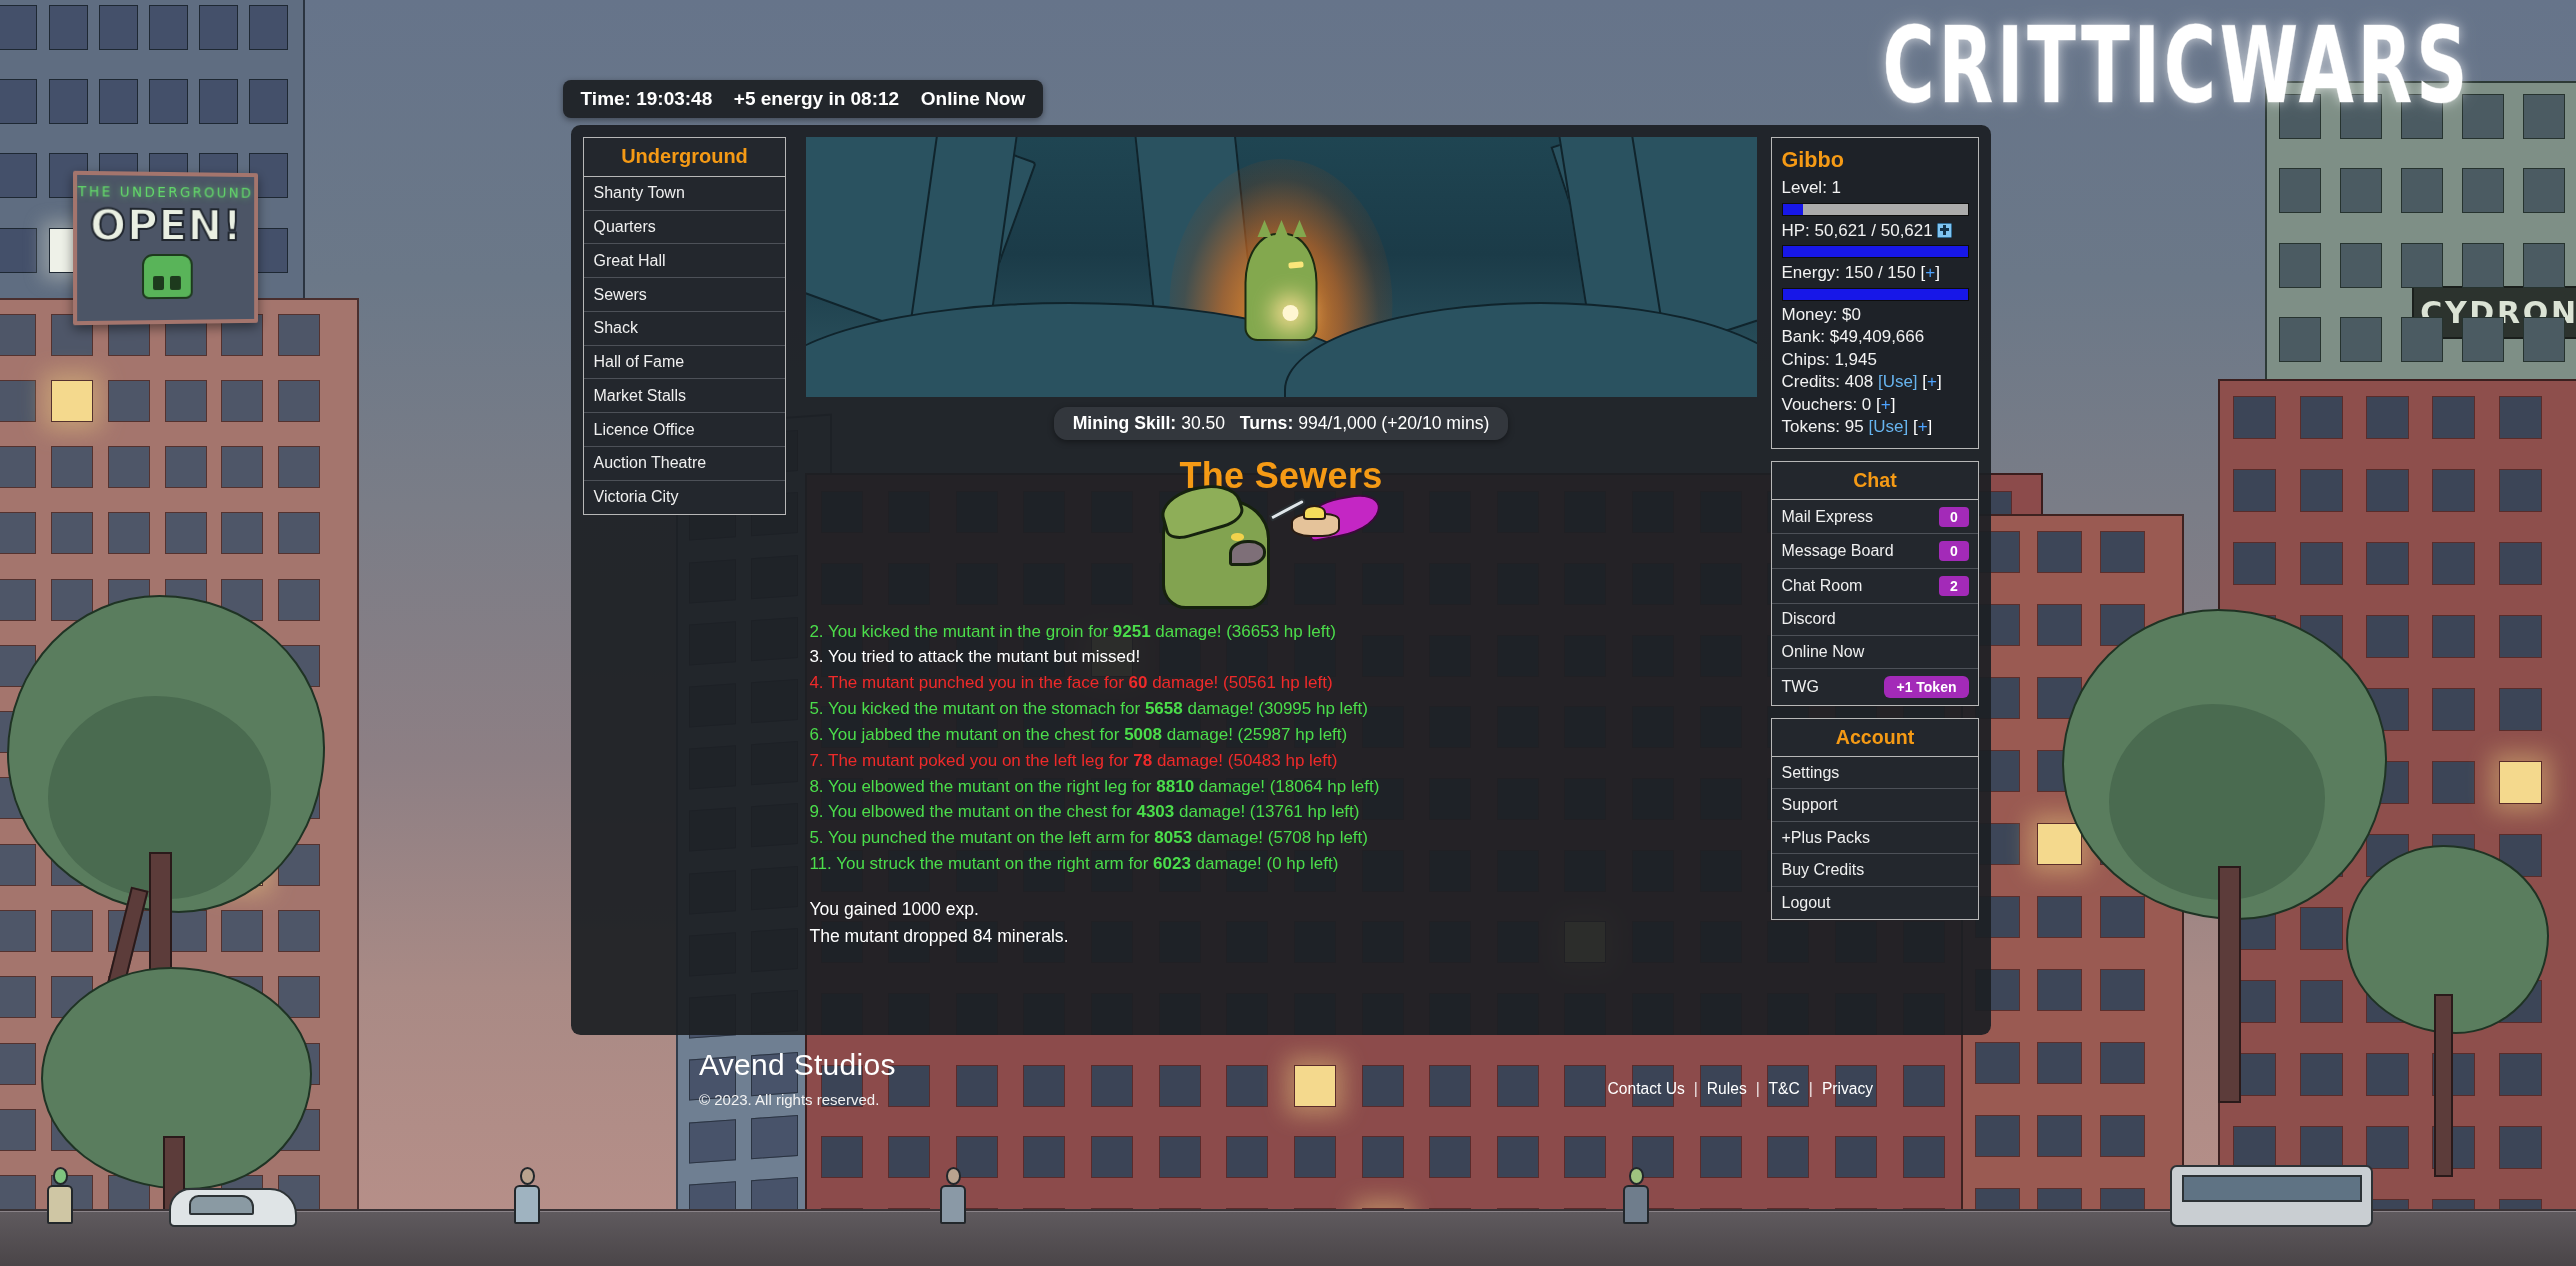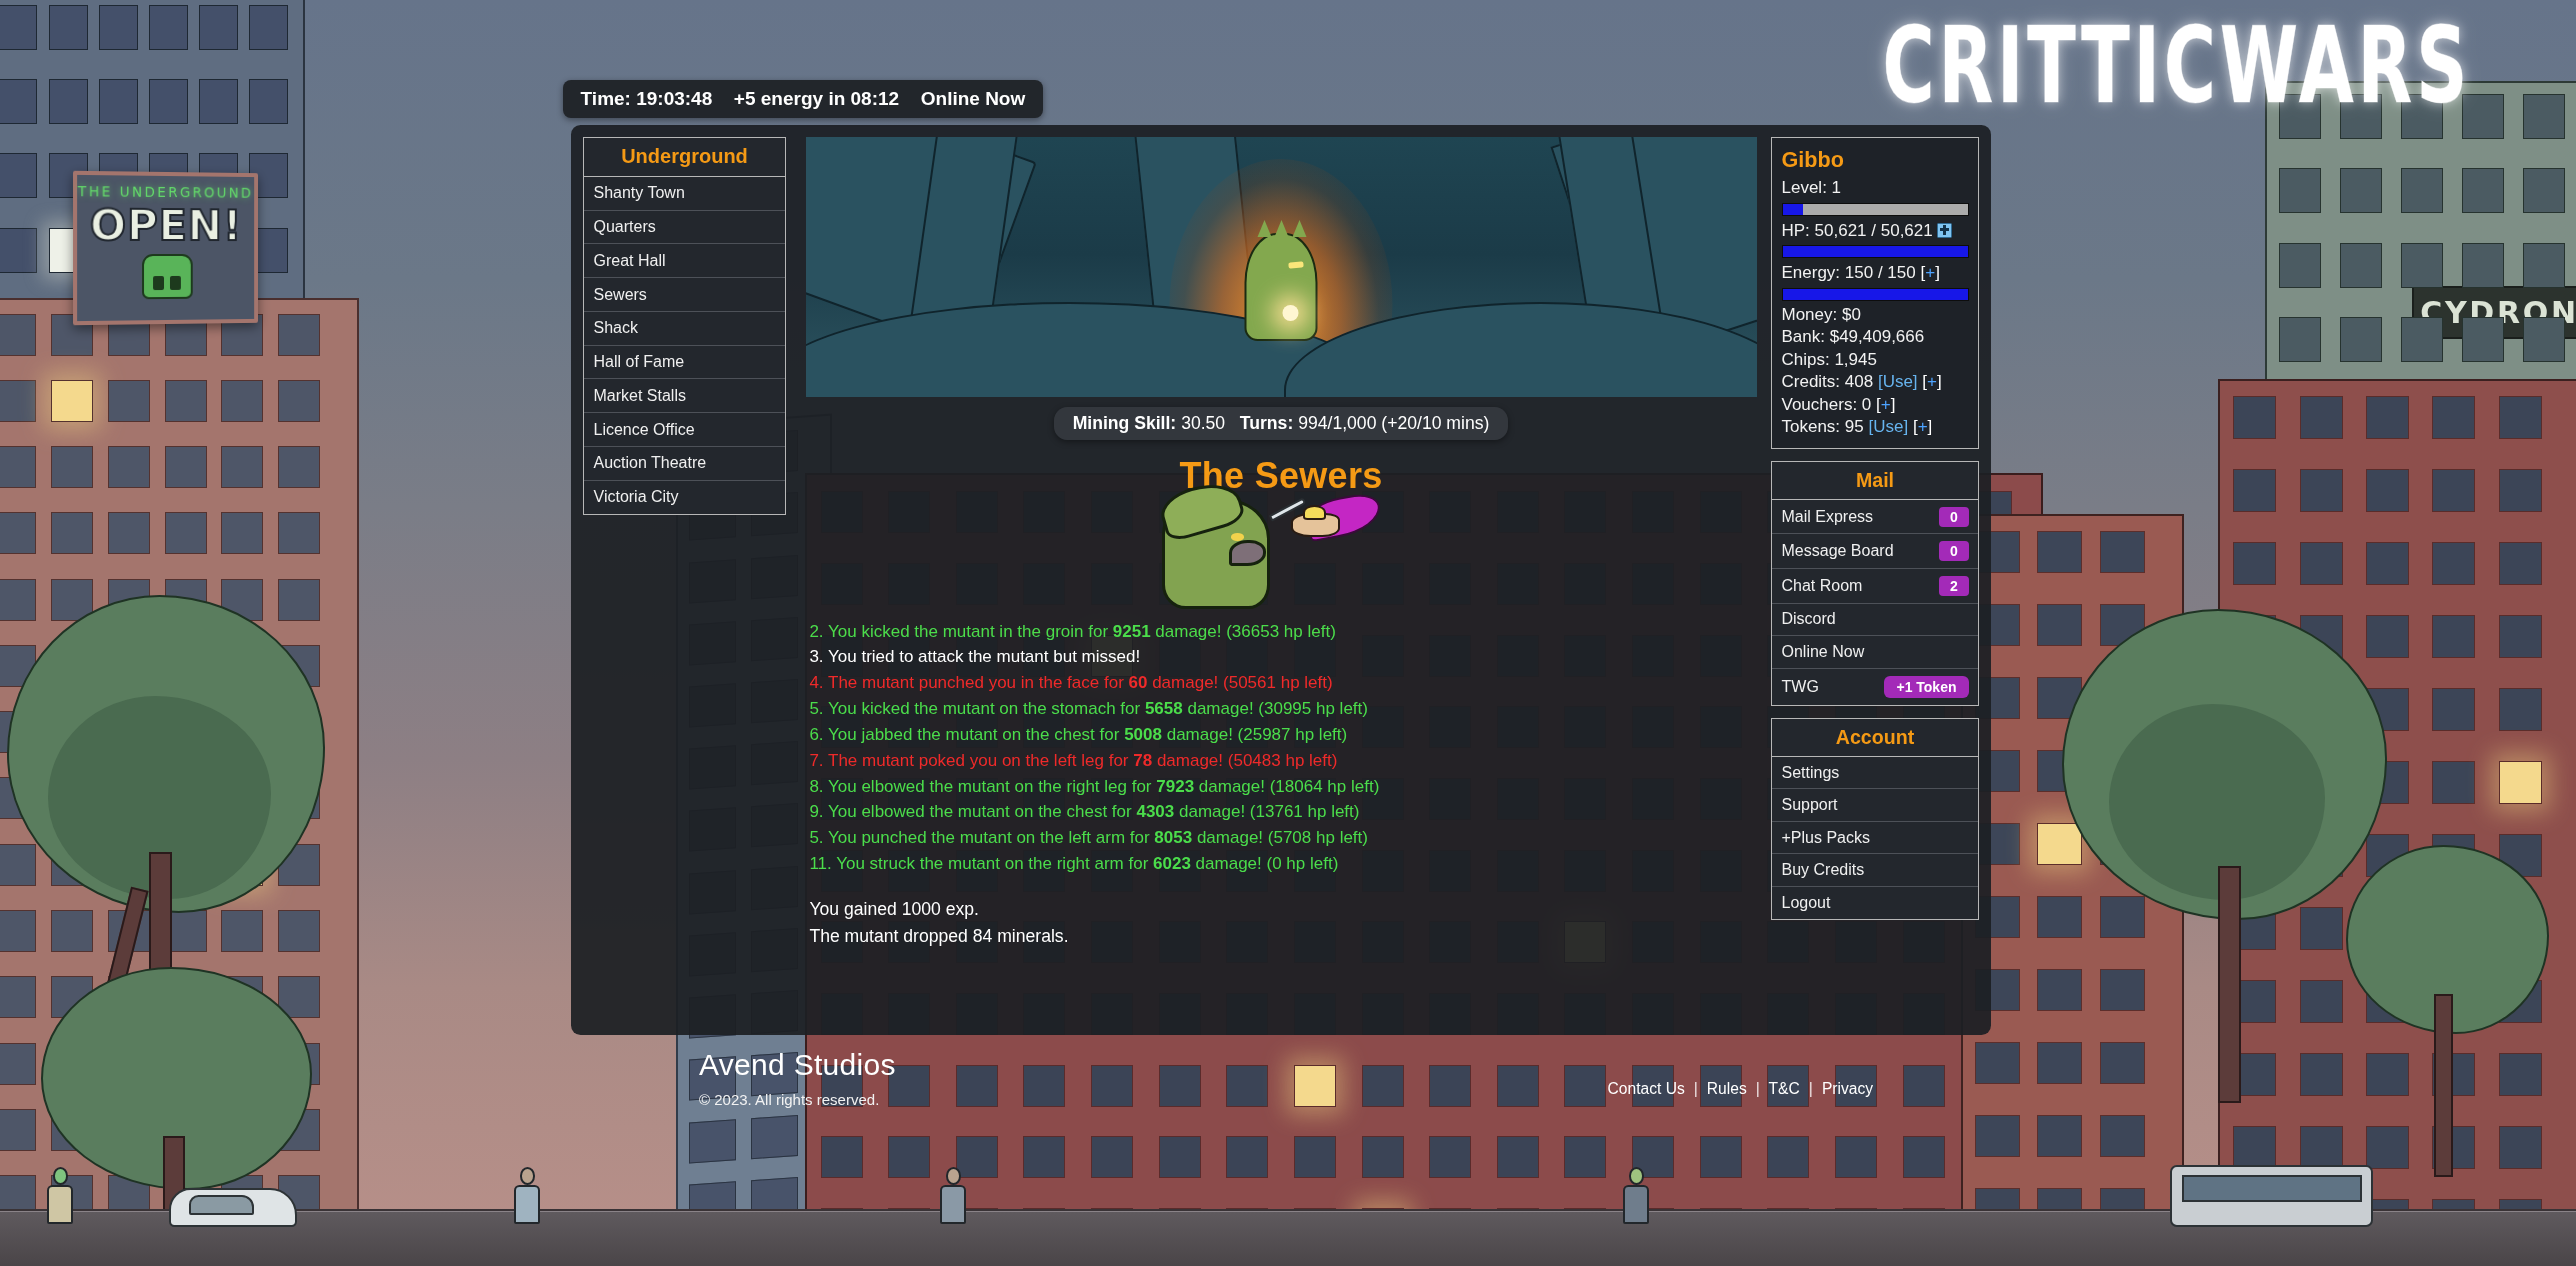--- a/index.html
+++ b/index.html
@@ -991,21 +991,21 @@
       </div>
     </div>
 
     <div id="battlelog">
         <div class="logline hit"><span>2.</span><span> You kicked the mutant in the groin for </span><b>9251</b><span> damage! (36653 hp left)</span></div>
         <div class="logline miss"><span>3.</span><span> You tried to attack the mutant but missed!</span></div>
         <div class="logline dmg"><span>4.</span><span> The mutant punched you in the face for </span><b>60</b><span> damage! (50561 hp left)</span></div>
         <div class="logline hit"><span>5.</span><span> You kicked the mutant on the stomach for </span><b>5658</b><span> damage! (30995 hp left)</span></div>
         <div class="logline hit"><span>6.</span><span> You jabbed the mutant on the chest for </span><b>5008</b><span> damage! (25987 hp left)</span></div>
         <div class="logline dmg"><span>7.</span><span> The mutant poked you on the left leg for </span><b>78</b><span> damage! (50483 hp left)</span></div>
-        <div class="logline hit"><span>8.</span><span> You elbowed the mutant on the right leg for </span><b>7923</b><span> damage! (18064 hp left)</span></div>
+        <div class="logline hit"><span>8.</span><span> You elbowed the mutant on the right leg for </span><b>8810</b><span> damage! (18064 hp left)</span></div>
         <div class="logline hit"><span>9.</span><span> You elbowed the mutant on the chest for </span><b>4303</b><span> damage! (13761 hp left)</span></div>
         <div class="logline hit"><span>5.</span><span> You punched the mutant on the left arm for </span><b>8053</b><span> damage! (5708 hp left)</span></div>
         <div class="logline hit"><span>11.</span><span> You struck the mutant on the right arm for </span><b>6023</b><span> damage! (0 hp left)</span></div>
       </div>
 
 
     <div id="rewards">
       <div class="rewardline">You gained 1000 exp.</div>
       <div class="rewardline">The mutant dropped 84 minerals.</div>
     </div>
@@ -1048,21 +1048,21 @@
         </div>
         <div class="stat">
           <span>Tokens: 95</span>
           <span class="lnk">[Use]</span>
           <span class="lnkw">[<span class="plusblue">+</span>]</span>
         </div>
       </div>
     </div>
 
     <div class="rbox">
-      <div class="rbox-head">Mail</div>
+      <div class="rbox-head">Chat</div>
       <div class="ritem">
         <span>Mail Express</span>
         <span class="badge">0</span>
       </div>
       <div class="ritem">
         <span>Message Board</span>
         <span class="badge">0</span>
       </div>
       <div class="ritem">
         <span>Chat Room</span>

